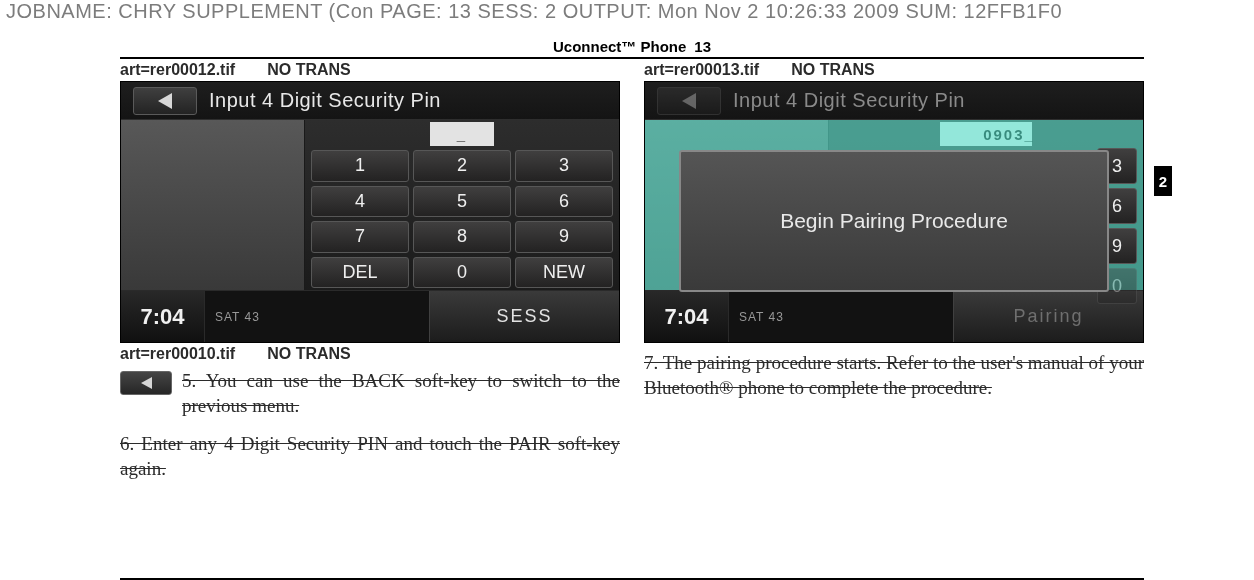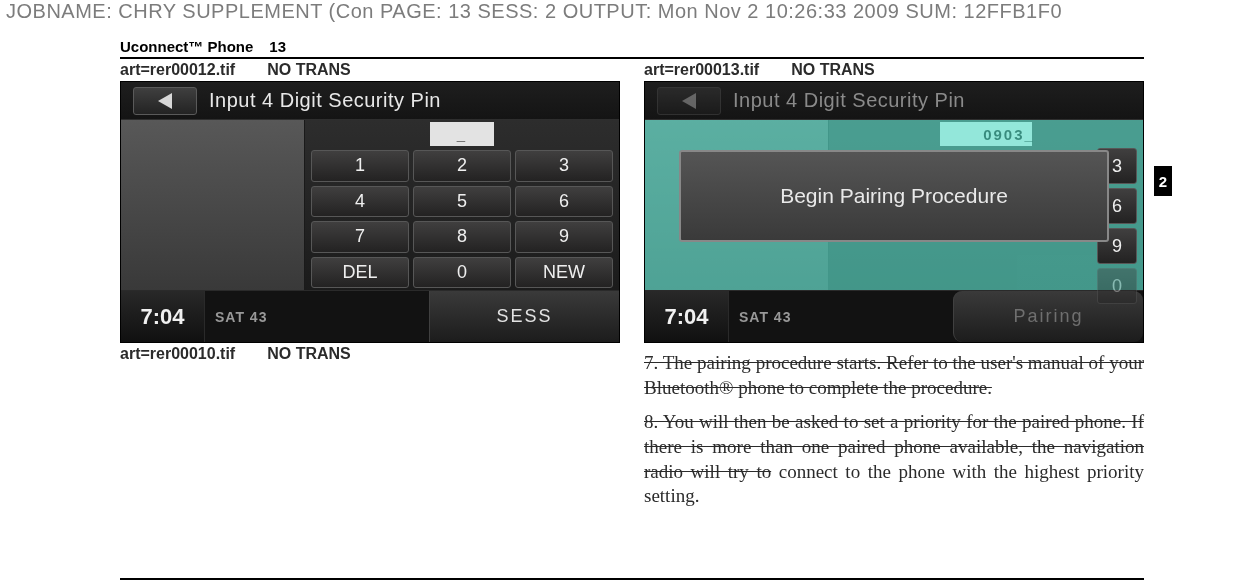--- a/index.html
+++ b/index.html
@@ -26,26 +26,26 @@
   }
   .page-wrap {
     display: flex;
     flex-direction: column;
     margin: 10px 110px 0 120px;
     flex: 1;
   }
   .page-top-line {
     margin-top: 6px;
     display: flex;
-    justify-content: flex-start;
+    justify-content: center;
     align-items: center;
     font-family: Arial, Helvetica, sans-serif;
     font-weight: bold;
     font-size: 15px;
-    gap: 16px;
+    gap: 8px;
   }
   .columns {
     display: flex;
     gap: 24px;
   }
   .col { flex: 1; display: flex; flex-direction: column; }
   .art-line {
     font-family: Arial, Helvetica, sans-serif;
     font-size: 16px;
     font-weight: bold;
@@ -160,40 +160,39 @@
     font-size: 22px;
     font-weight: 600;
     border-right: 1px solid #2a2a2a;
   }
   .sat {
     flex: 1;
     display: flex;
     align-items: center;
     padding-left: 10px;
     color: #989898;
-    font-size: 14px;
+    font-size: 12px;
     letter-spacing: 1px;
-    font-weight: bold;
   }
   .foot-btn {
     width: 190px;
     display: flex;
     align-items: center;
     justify-content: center;
     background: linear-gradient(#3a3a3a,#1c1c1c);
     border-left: 1px solid #404040;
     font-size: 18px;
     letter-spacing: 2px;
     color: #e3e3e3;
   }
-  .foot-btn.dim { color: #6f6f6f; border-radius: 9px; }
+  .foot-btn.dim { color: #6f6f6f; }
   .dialog {
     position: absolute;
     left: 34px; right: 34px; top: 68px;
-    height: 92px;
+    height: 142px;
     background: linear-gradient(#555,#3a3a3a);
     border: 2px solid #888;
     border-radius: 3px;
     display: flex;
     flex-direction: column;
     align-items: center;
     justify-content: center;
     font-size: 21px;
     color: #e9e9e9;
   }
@@ -313,20 +312,29 @@
             <div class="sat">SAT 43</div>
             <div class="foot-btn">SESS</div>
           </div>
         </div>
 
         <div class="art-line">
           <span>art=rer00010.tif</span>
           <span>NO TRANS</span>
         </div>
 
+        <div class="body-text">
+          <div class="step5-row">
+            <div class="back-chip">
+                <div class="tri"></div>
+              </div>
+            <p style="margin-top:0;"><span class="strike">5.   You can use the BACK soft-key to switch to the previous menu.</span></p>
+          </div>
+          <p><span class="strike">6. Enter any 4 Digit Security PIN and touch the PAIR soft-key again.</span></p>
+        </div>
 
       </div>
 
       <div class="col">
         <div class="art-line">
           <span>art=rer00013.tif</span>
           <span>NO TRANS</span>
         </div>
 
         <div class="screen dimmed">
@@ -358,21 +366,20 @@
 
           <div class="sfooter">
             <div class="clock">7:04</div>
             <div class="sat">SAT 43</div>
             <div class="foot-btn dim">Pairing</div>
           </div>
         </div>
 
         <div class="body-text">
           <p><span class="strike">7. The pairing procedure starts. Refer to the user's manual of your Bluetooth® phone to complete the procedure.</span></p>
-          <p><span class="strike">8.  You will then be asked to set a priority for the paired phone. If there is more than one paired phone available, the navigation radio will try to</span><span> connect to the phone with the highest priority setting.</span></p>
         </div>
 
       </div>
 
     </div>
 
     <div class="bottom-bar"></div>
   </div>
 
   <div class="side-margin">

